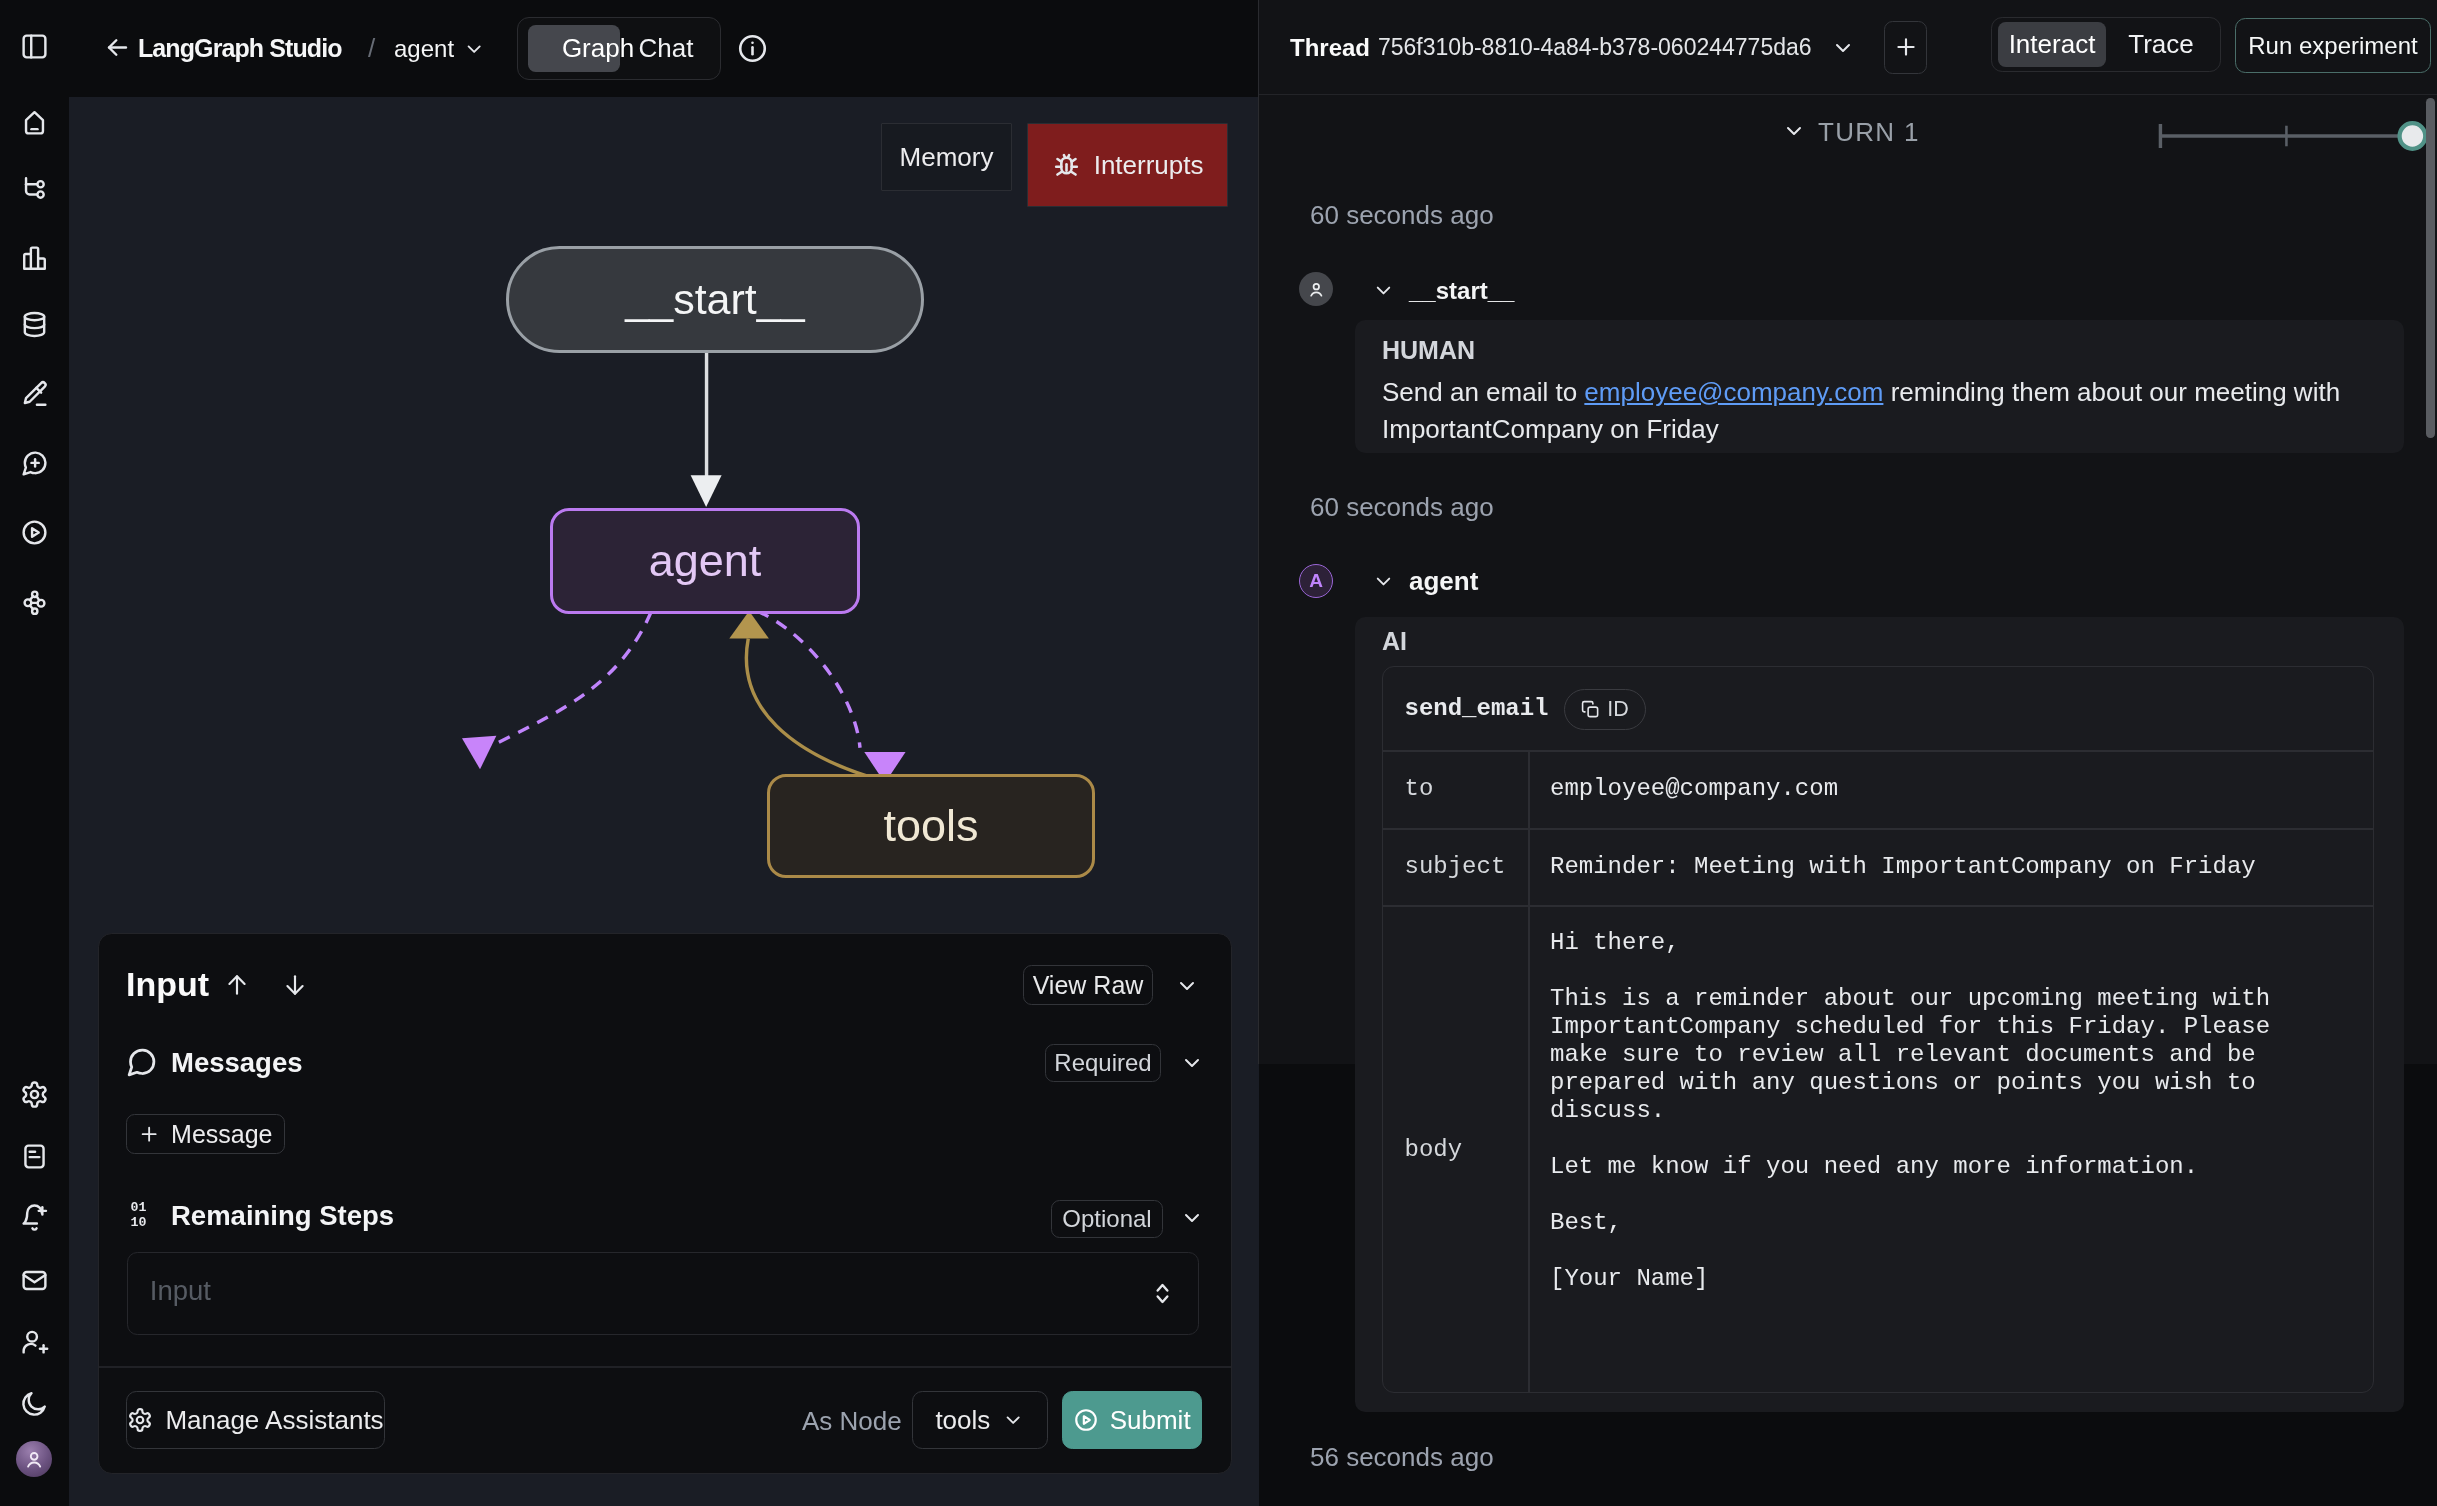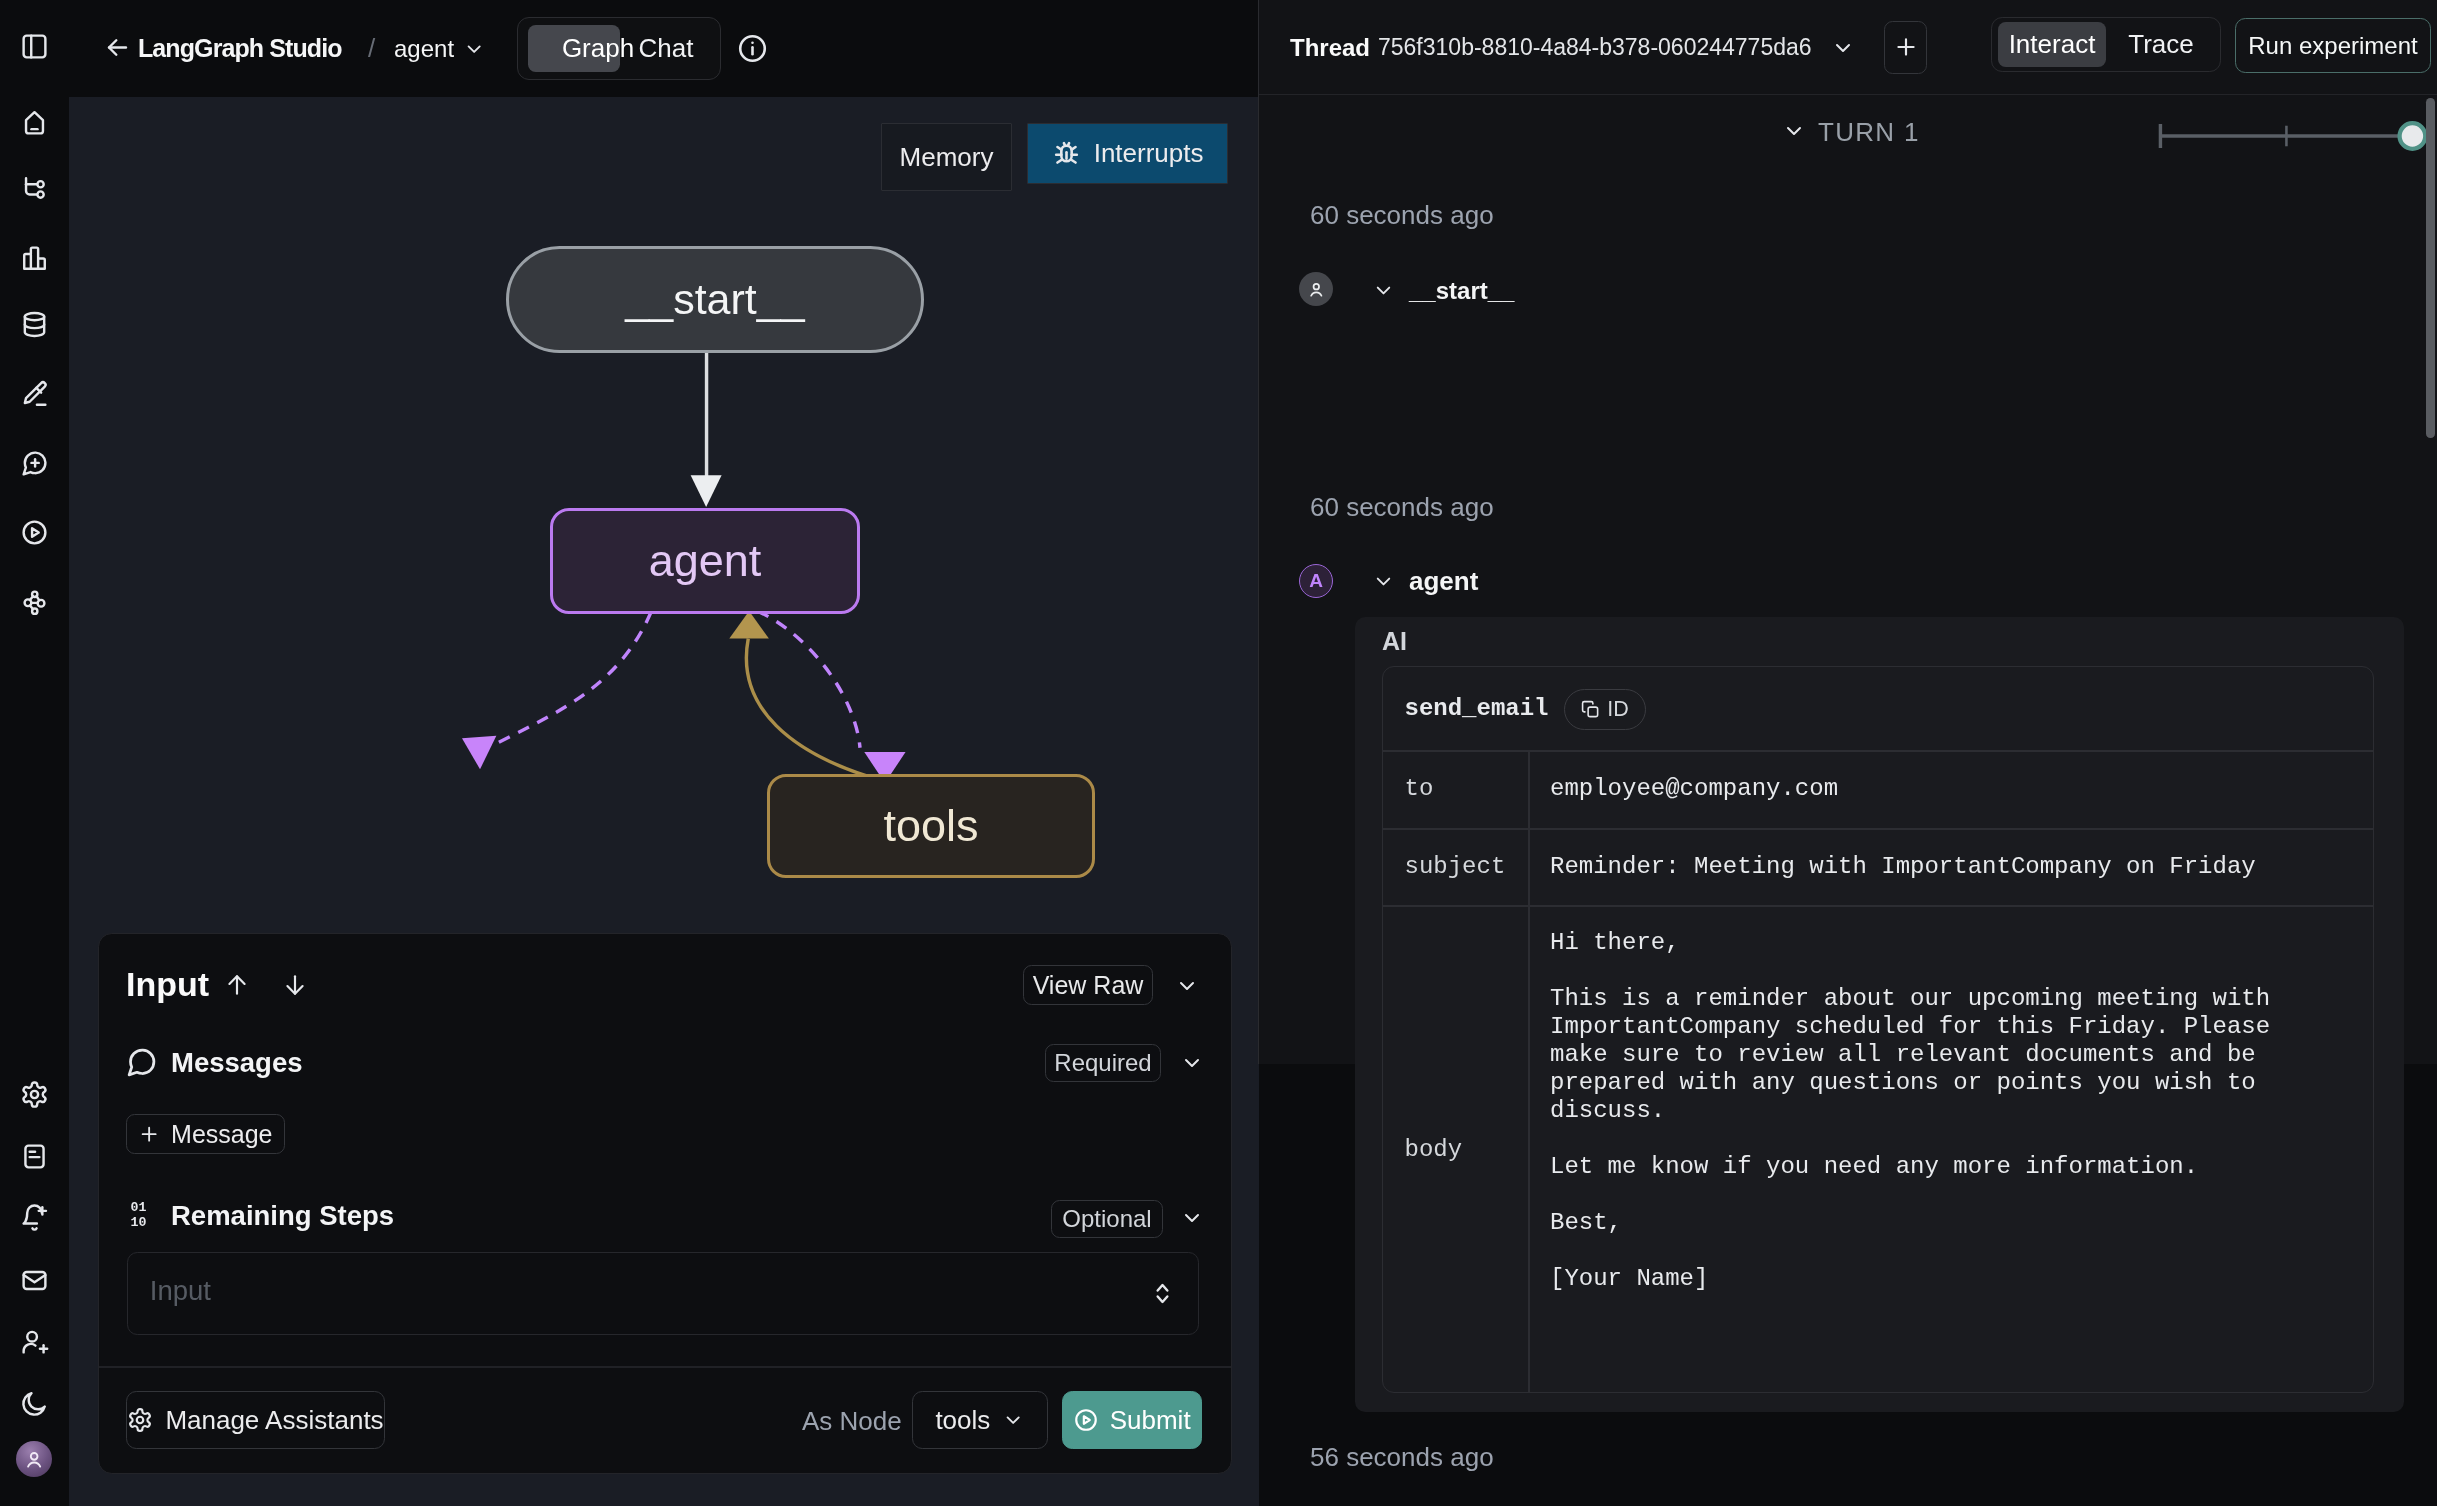--- a/index.html
+++ b/index.html
@@ -48,21 +48,21 @@
 
       <path d="M 801 598 C 865 628 915 700 920 757" stroke="#c084fc" stroke-width="4" fill="none" stroke-dasharray="14 11"></path>
       <path d="M 925 762 L 973 762 L 949 798 Z" fill="#c884fa"></path>
     </svg>
 
     <div class="node" style="left:437px; top:149px; width:418px; height:107px; border:3px solid #9aa0a6; border-radius:55px; background:#36393e; color:#f4f5f6; font-size:43px;">__start__</div>
     <div class="node" style="left:481px; top:411px; width:310px; height:106px; border:3.4px solid #bb7af0; border-radius:19px; background:#2c2336; color:#e3c8f5; font-size:45px;">agent</div>
     <div class="node" style="left:698px; top:677px; width:328px; height:104px; border:3.4px solid #ab8a48; border-radius:19px; background:#282420; color:#f0e8d4; font-size:45px;">tools</div>
 
     <div class="btn abs" style="left:812px; top:26px; width:131px; height:68px; border-color:#2b2d33; font-size:26px; background:#171a20;">Memory</div>
-    <div class="btn abs" style="left:958px; top:26px; width:201px; height:61px; border-color:#2b2d33; font-size:26px; background:#0c4a6e; gap:11.2px;">
+    <div class="btn abs" style="left:958px; top:26px; width:201px; height:84px; border-color:#2b2d33; font-size:26px; background:#7f1d1d; gap:11.2px;">
       <svg style="width:31px;height:31px" viewBox="0 0 24 24">
           <g class="ic">
             <rect x="8" y="6" width="8" height="12" rx="4"></rect>
             <path d="m19 7-3 2"></path>
             <path d="m5 7 3 2"></path>
             <path d="m19 19-3-2"></path>
             <path d="m5 19 3-2"></path>
             <path d="M20 13h-4"></path>
             <path d="M4 13h4"></path>
             <path d="m10 4 1 2"></path>
@@ -364,20 +364,24 @@
             <circle cx="12" cy="9" r="3.2"></circle>
             <path d="M6 19.5 a6.5 6.5 0 0 1 12 0"></path>
           </g>
         </svg>
     </div>
     <svg class="abs" style="left:113px; top:279px; width:23px; height:23px" viewBox="0 0 24 24">
         <path d="M6 9 l6 6 l6 -6" class="ic" stroke-width="2.4"></path>
       </svg>
     <div class="abs" style="left:150px; top:277px; font-size:24px; font-weight:700; color:#f4f5f6;">__start__</div>
 
+    <div class="abs" style="left:96px; top:320px; width:1049px; height:133px; background:#1a1b1f; border-radius:10.3px;">
+      <div class="abs" style="left:27px; top:15.5px; font-size:25px; font-weight:700; color:#d3d6db;">HUMAN</div>
+      <div class="abs" style="left:27px; top:54px; width:997px; font-size:26px; line-height:37px; color:#e8eaed;">Send an email to <span style="color:#5f9cf6; text-decoration:underline;">employee@company.com</span> reminding them about our meeting with ImportantCompany on Friday</div>
+    </div>
 
     <div class="abs" style="left:51px; top:492px; font-size:26px; color:#9ca3af;">60 seconds ago</div>
 
     <div class="abs" style="left:40px; top:564px; width:34px; height:34px; border-radius:50%; background:#2d2138; border:1.7px solid #9a66d6; display:flex; align-items:center; justify-content:center; color:#c084fc; font-size:19px; font-weight:700;">A</div>
     <svg class="abs" style="left:113px; top:570px; width:23px; height:23px" viewBox="0 0 24 24">
         <path d="M6 9 l6 6 l6 -6" class="ic" stroke-width="2.4"></path>
       </svg>
     <div class="abs" style="left:150px; top:566px; font-size:26px; font-weight:700; color:#f4f5f6;">agent</div>
 
     <div class="abs" style="left:96px; top:617px; width:1049px; height:795px; background:#1a1b1f; border-radius:10.3px;">

